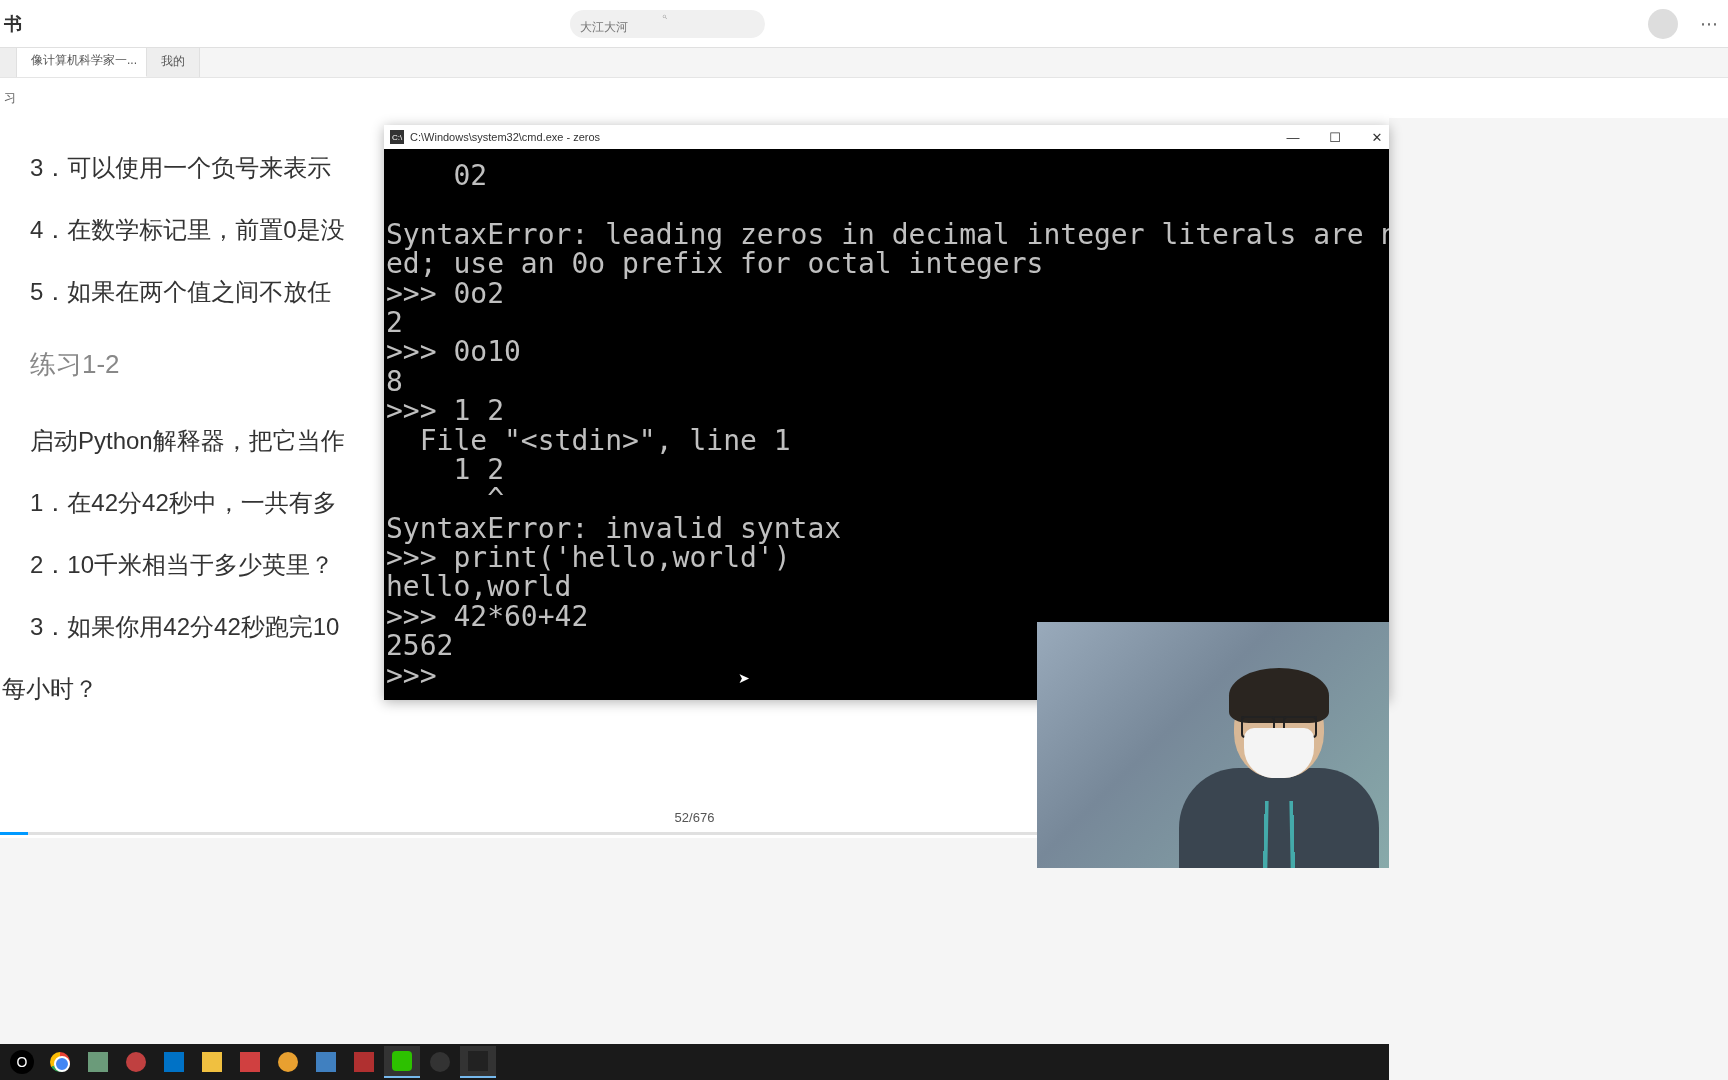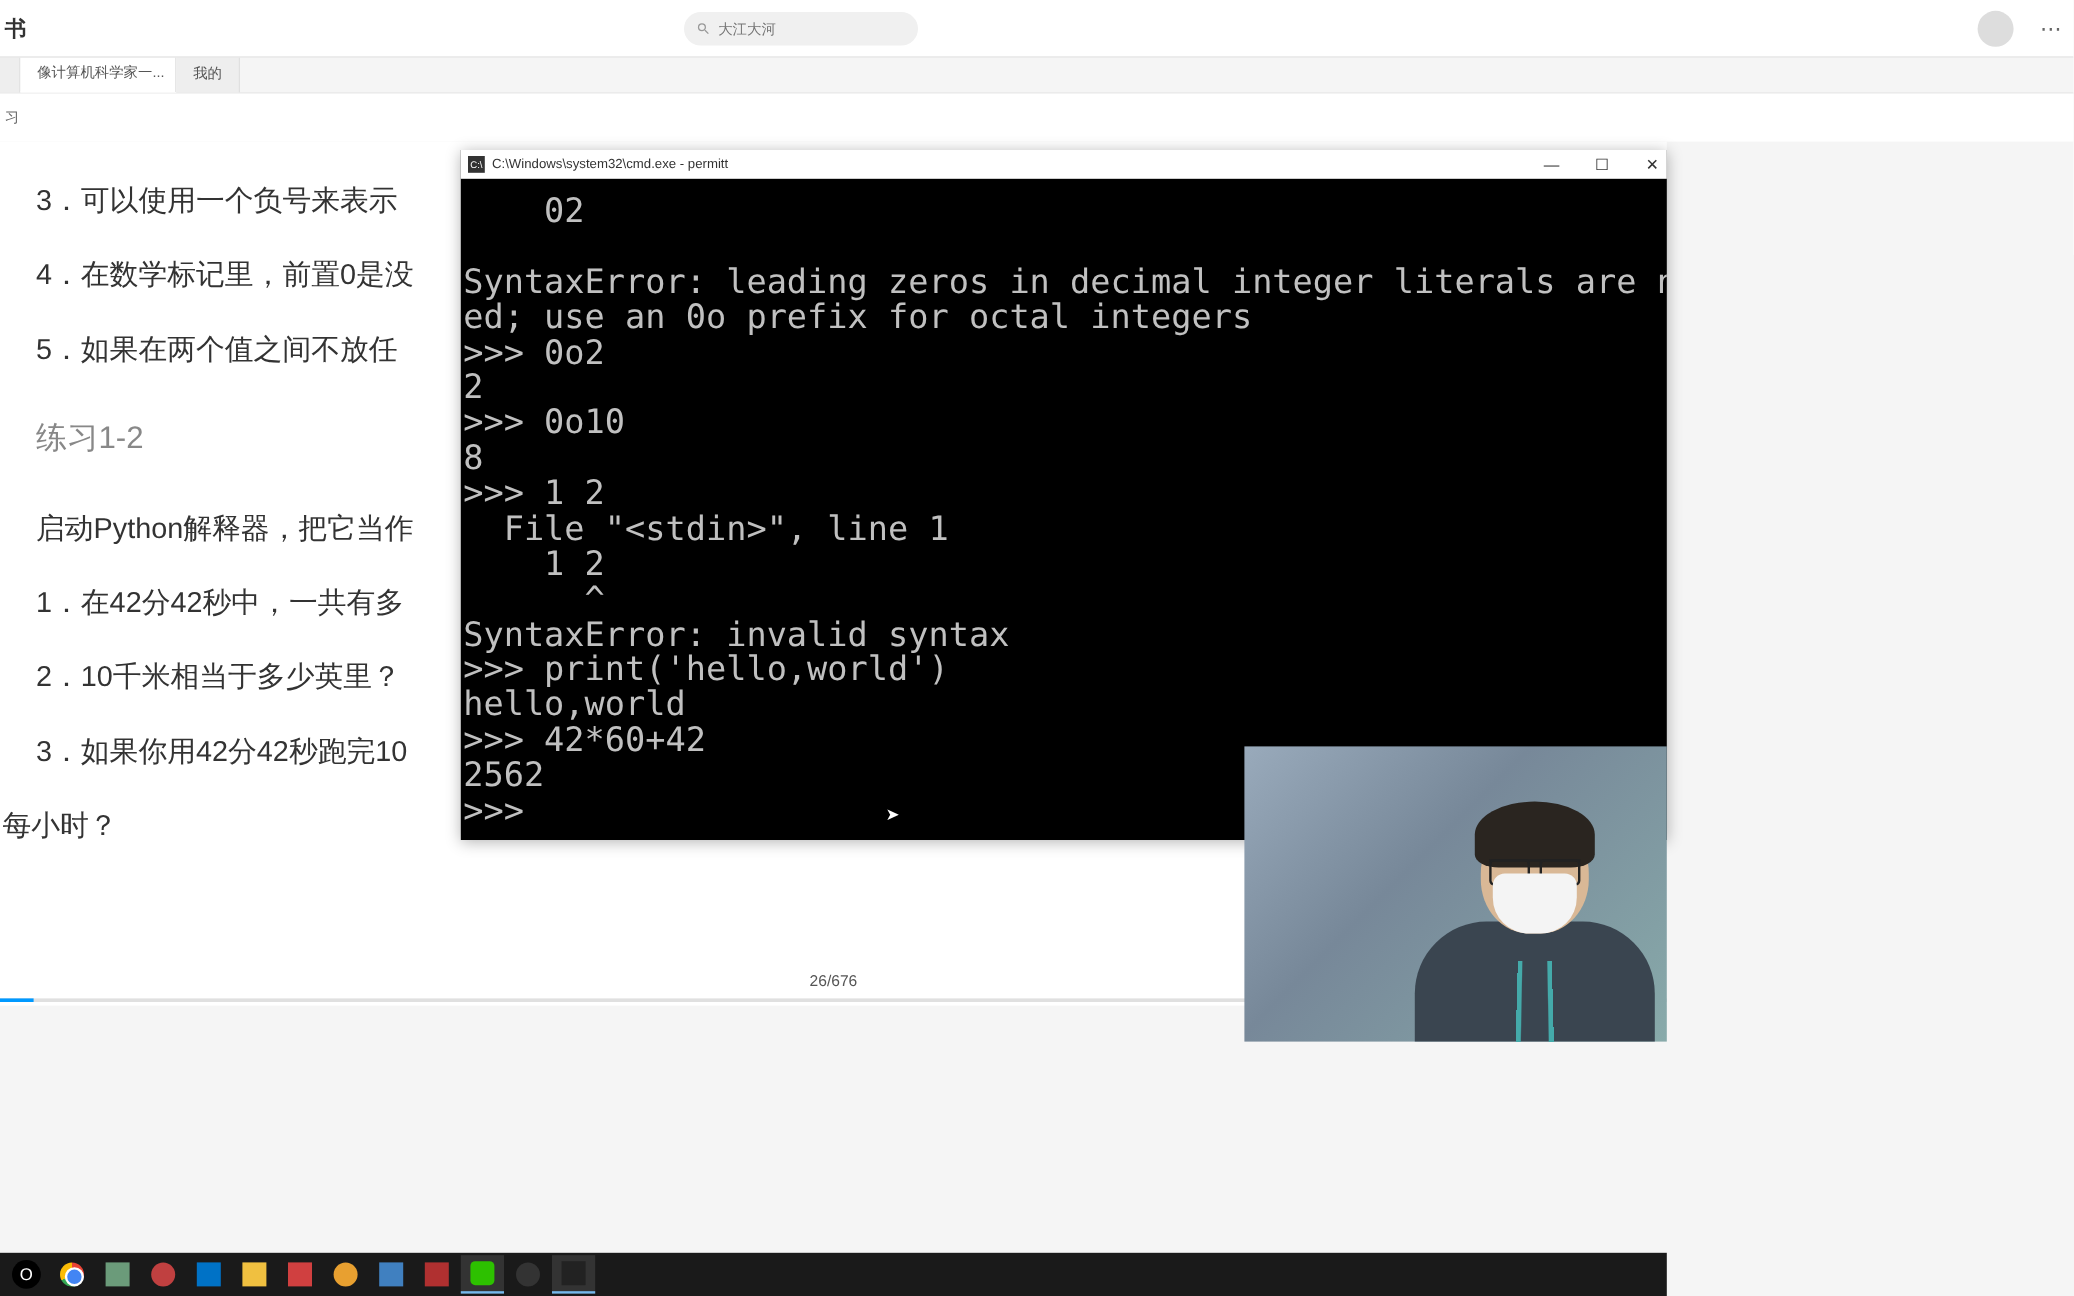--- a/index.html
+++ b/index.html
@@ -30,20 +30,21 @@
 .search-wrap {
   position: absolute;
   left: 570px;
   width: 195px;
   height: 28px;
   background: #f0f0f0;
   border-radius: 14px;
   display: flex;
   align-items: center;
   padding: 4px 10px;
+  flex-direction: column;
 }
 .search-wrap svg { width: 14px; height: 14px; fill: #999; margin-right: 6px; }
 .search-wrap input {
   border: none; background: transparent; outline: none;
   font-size: 12px; color: #999; width: 100%;
 }
 .avatar-circle {
   position: absolute;
   right: 50px;
   width: 30px; height: 30px;
@@ -311,29 +312,29 @@
     <div class="item">5．如果在两个值之间不放任</div>
     <div class="section-title">练习1-2</div>
     <div class="item">启动Python解释器，把它当作</div>
     <div class="item">1．在42分42秒中，一共有多</div>
     <div class="item">2．10千米相当于多少英里？</div>
     <div class="item">3．如果你用42分42秒跑完10</div>
     <div class="item continue">每小时？</div>
   </div>
 </div>
 
-<div class="page-indicator">26/676</div>
+<div class="page-indicator">52/676</div>
 <div class="progress-strip">
     <div class="fill"></div>
   </div>
 
 <div class="cmd-window">
   <div class="cmd-titlebar">
     <span class="cmd-icon">C:\</span>
-    <span>C:\Windows\system32\cmd.exe - permitt</span>
+    <span>C:\Windows\system32\cmd.exe - zeros</span>
     <div class="win-controls">
       <span>—</span>
       <span>☐</span>
       <span>✕</span>
     </div>
   </div>
   <div class="cmd-body">    02
 
 SyntaxError: leading zeros in decimal integer literals are not permitt
 ed; use an 0o prefix for octal integers

